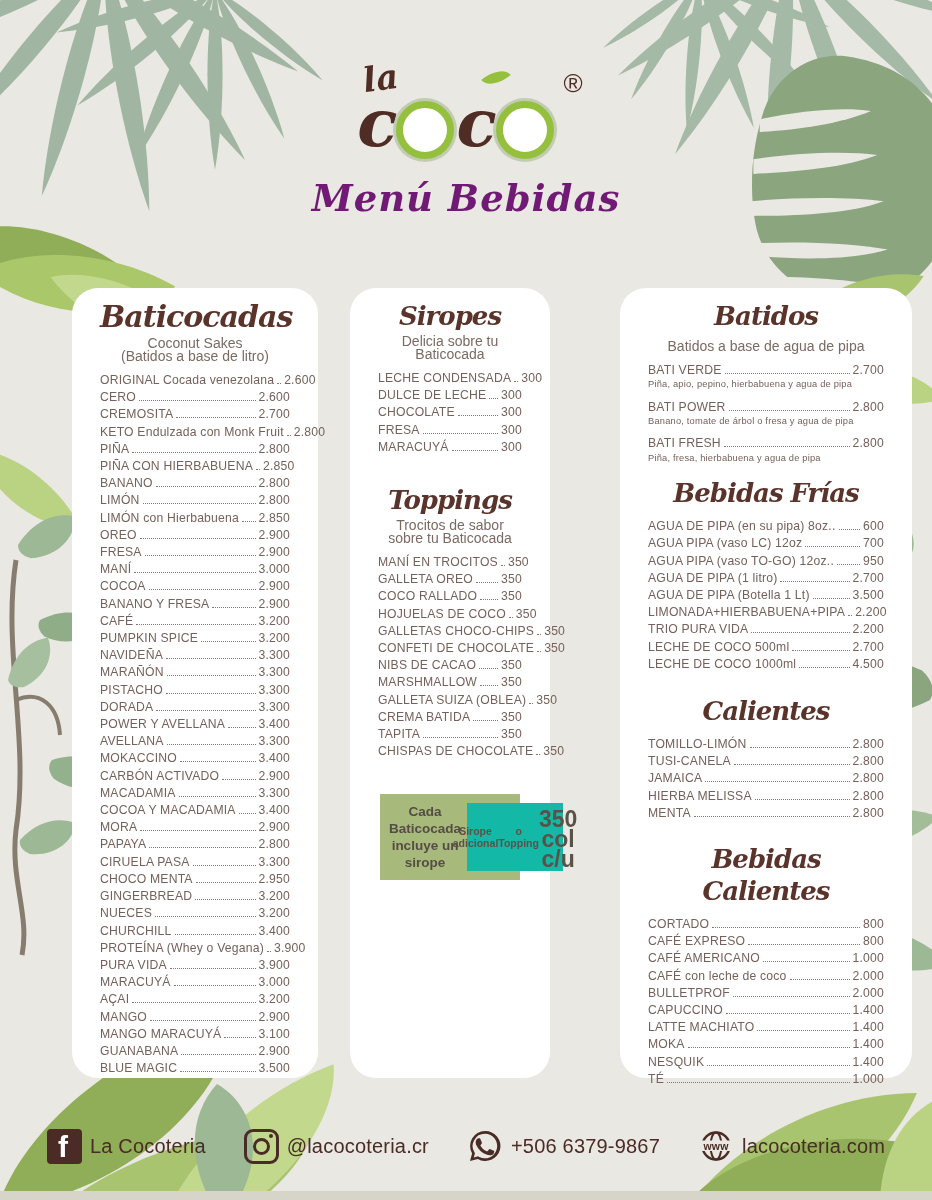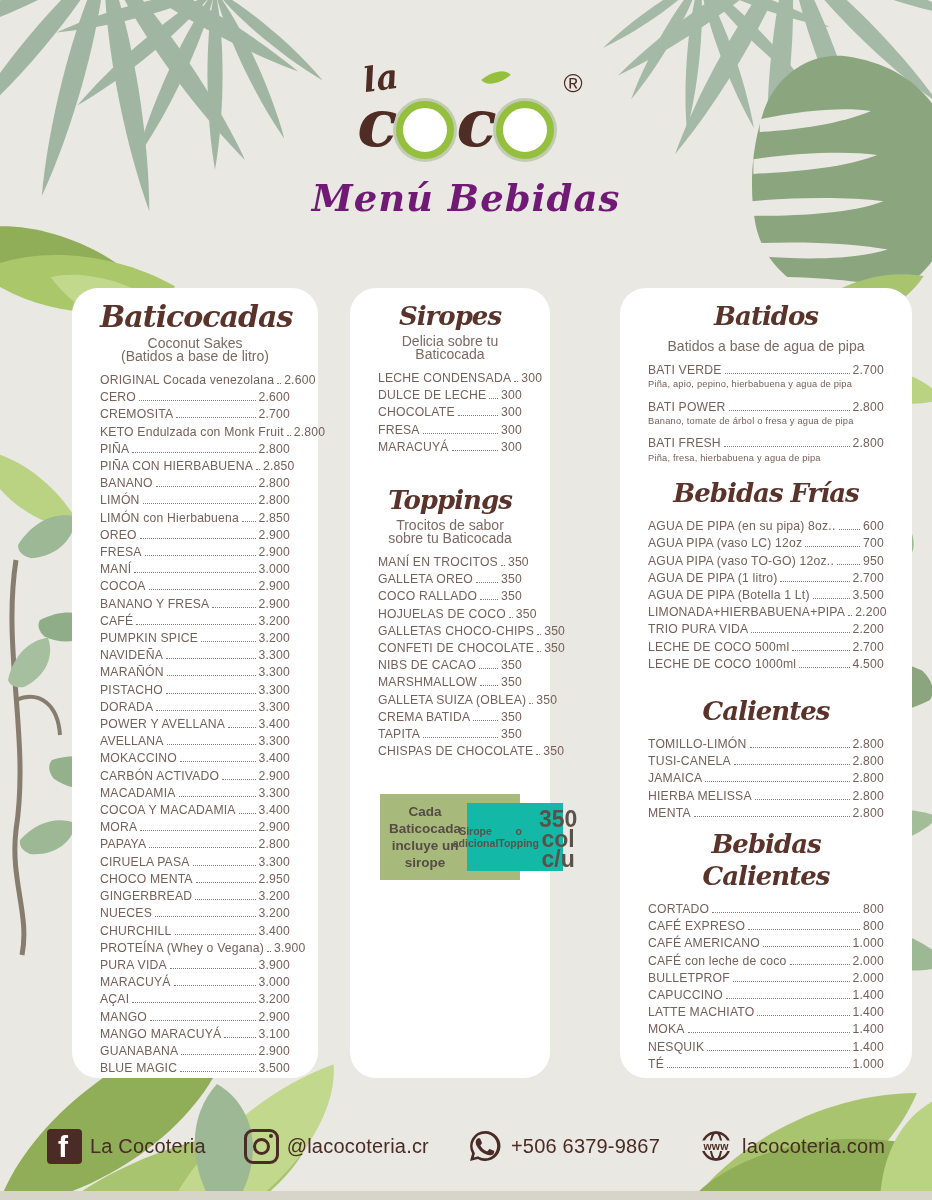--- a/index.html
+++ b/index.html
@@ -665,21 +665,21 @@
         </div>
 
         <div class="row">
           <span class="nm">MENTA</span>
           <span class="dots"></span>
           <span class="pr">2.800</span>
         </div>
       </div>
   </div>
 
-  <div class="sect" style="margin-top:6px;">
+  <div class="sect" style="margin-top:21px;">
     <div class="m-title sm">Bebidas Calientes</div>
     <div class="rows">
 
         <div class="row">
           <span class="nm">CORTADO</span>
           <span class="dots"></span>
           <span class="pr">800</span>
         </div>
 
         <div class="row">

